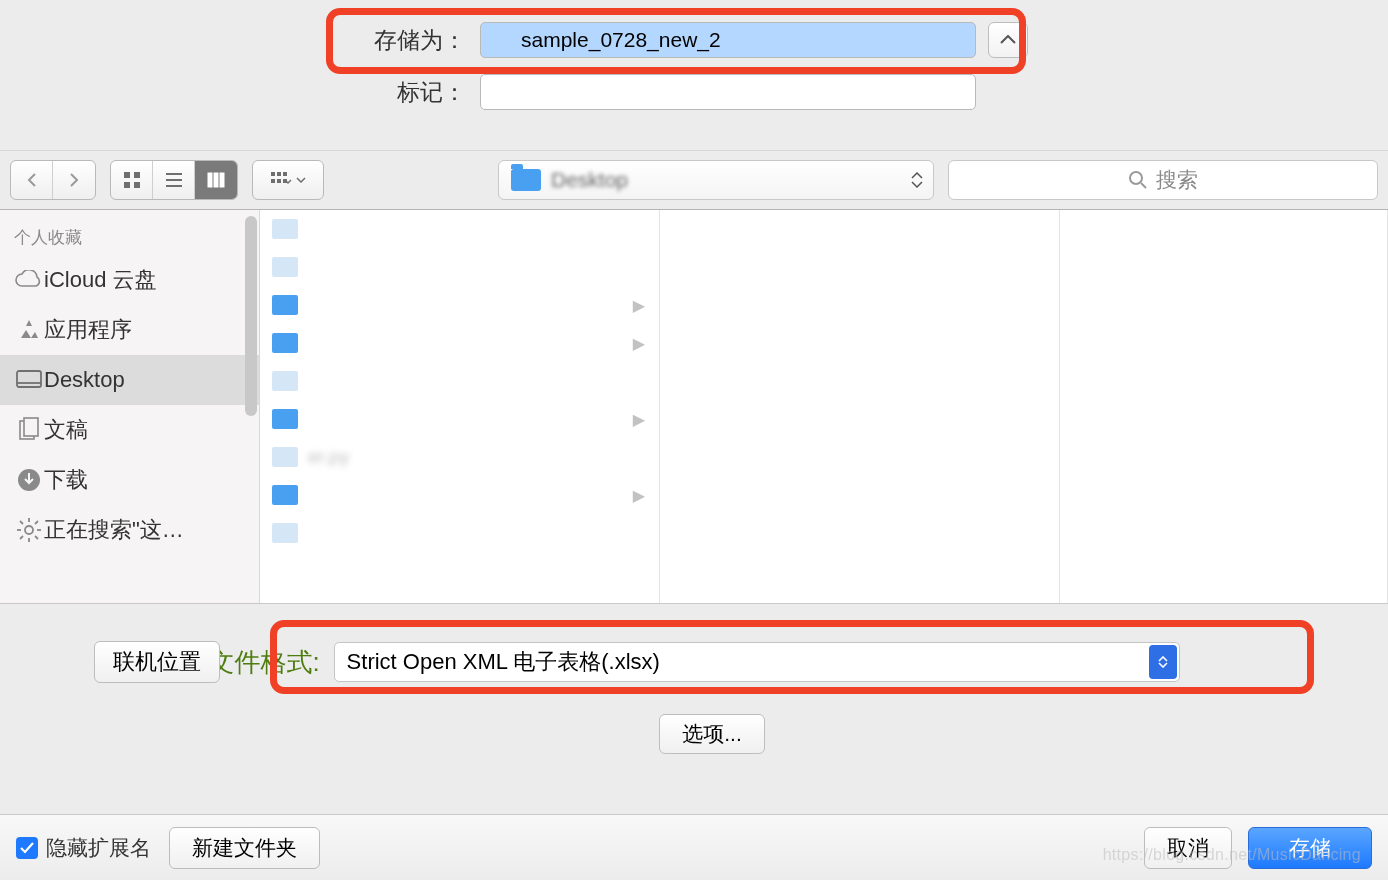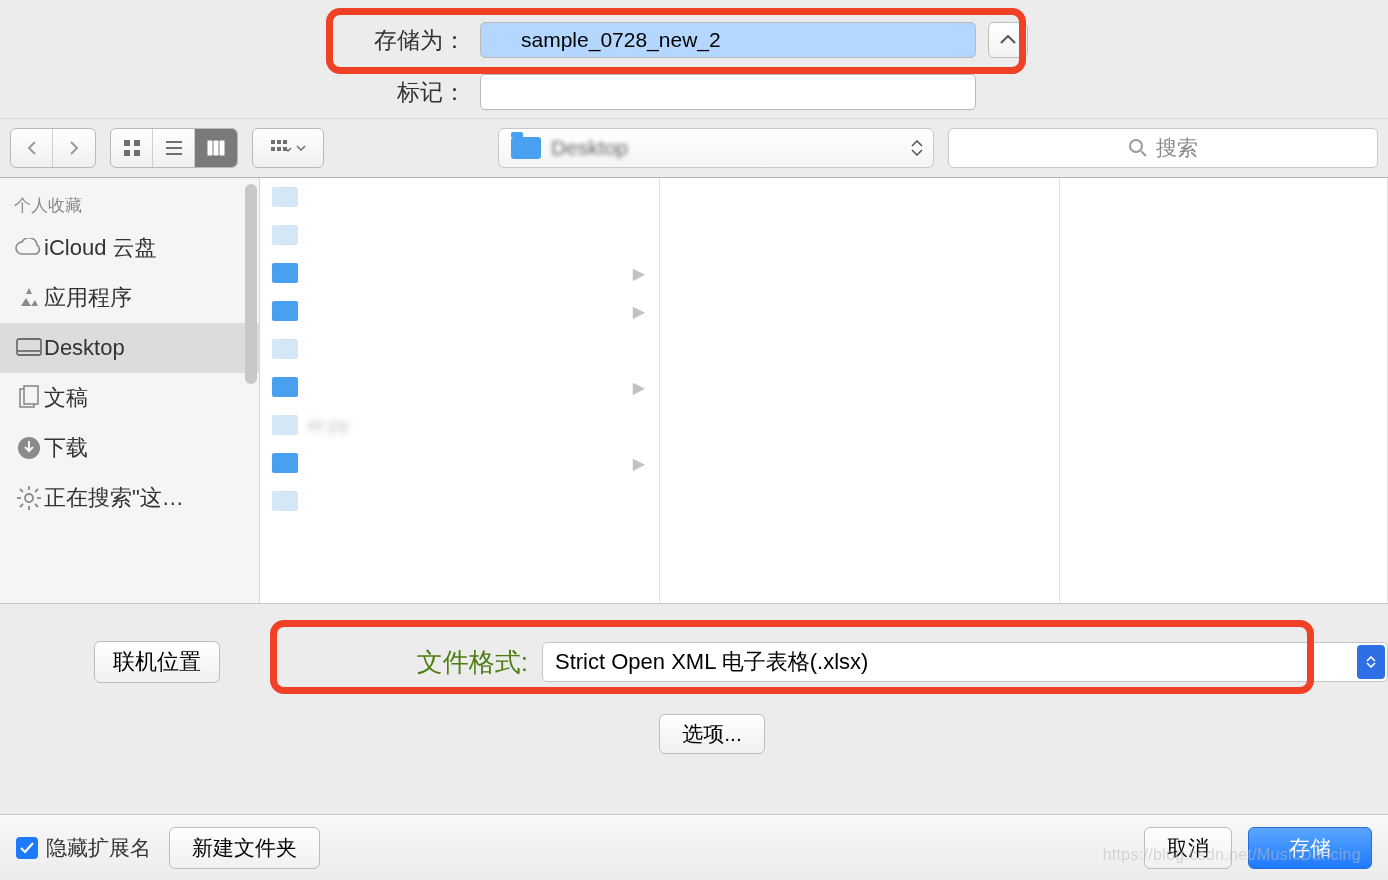--- a/index.html
+++ b/index.html
@@ -25,21 +25,21 @@
 .expand-btn svg { width: 16px; height: 10px; }
 
 .highlight-box {
   position: absolute; border: 7px solid #f04026; border-radius: 14px; pointer-events: none;
 }
 .hi1 { top: 8px; left: 326px; width: 700px; height: 66px; }
 
 
 .toolbar {
   display: flex; align-items: center; height: 60px; border-top: 1px solid #d7d7d7; border-bottom: 1px solid #b4b4b4;
-  padding: 0 10px; gap: 14px;
+  padding: 0 10px; gap: 14px; margin-top: 32px;
 }
 .segment { display: inline-flex; border: 1px solid #b9b9b9; border-radius: 6px; overflow: hidden; background: linear-gradient(#ffffff,#efefef); height: 40px; }
 .segment button { width: 42px; height: 100%; border: none; background: transparent; border-right: 1px solid #cfcfcf; display:flex; align-items:center; justify-content:center; cursor:pointer; }
 .segment button:last-child { border-right: none; }
 .segment button.active { background: #7a7a7a; }
 .segment button.active svg * { stroke: #fff; fill: #fff; }
 .segment.small button { width: 50px; }
 
 .location-select {
   flex: 0 0 436px; margin-left: 160px; height: 40px;
@@ -68,21 +68,21 @@
 .col1 { width: 400px; position:relative; background:#fff; }
 .col2 { width: 400px; }
 .col3 { flex: 1; }
 .file-row { display:flex; align-items:center; height:38px; padding:0 12px; font-size:19px; color:#c0c0c0; gap:10px; position:relative; }
 .file-row .thumb { width:26px; height:20px; background:#d5e7f7; border-radius:2px; }
 .file-row.blur .name { filter: blur(3px); }
 .file-row .arrow { position:absolute; right:14px; color:#c2c2c2; font-size:16px; }
 
 
 .bottom-area { background:#ececec; padding-top:28px; }
-.format-row { display:flex; align-items:center; justify-content:flex-end; height:60px; gap:12px; position:relative; }
+.format-row { display:flex; align-items:center; justify-content:center; height:60px; gap:12px; position:relative; }
 .online-btn { position:absolute; left:94px; height:42px; padding:0 18px; font-size:22px;
   border:1px solid #bdbdbd; border-radius:6px; background:linear-gradient(#ffffff,#f0f0f0); cursor:pointer; }
 .fmt-label { font-size:26px; color:#4d7c0f; margin-right:2px; }
 .fmt-select { width:846px; height:40px; border:1px solid #c5c5c5; border-radius:5px; background:#fff; display:flex; align-items:center; padding:0 12px; font-size:22px; position:relative; }
 .fmt-select .up-down-btn { position:absolute; right:2px; top:2px; bottom:2px; width:28px; background:#2f6fe6; border-radius:4px; display:flex; flex-direction:column; align-items:center; justify-content:center; }
 .fmt-select .up-down-btn svg { width:10px; height:6px; }
 .hi2 { top: 620px; left: 270px; width: 1044px; height: 74px; }
 
 .options-row { display:flex; justify-content:center; padding:22px 0 60px; }
 .options-btn { height:40px; padding:0 22px; font-size:21px; border:1px solid #bdbdbd; border-radius:6px; background:linear-gradient(#ffffff,#f0f0f0); cursor:pointer;margin-left:36px; }

